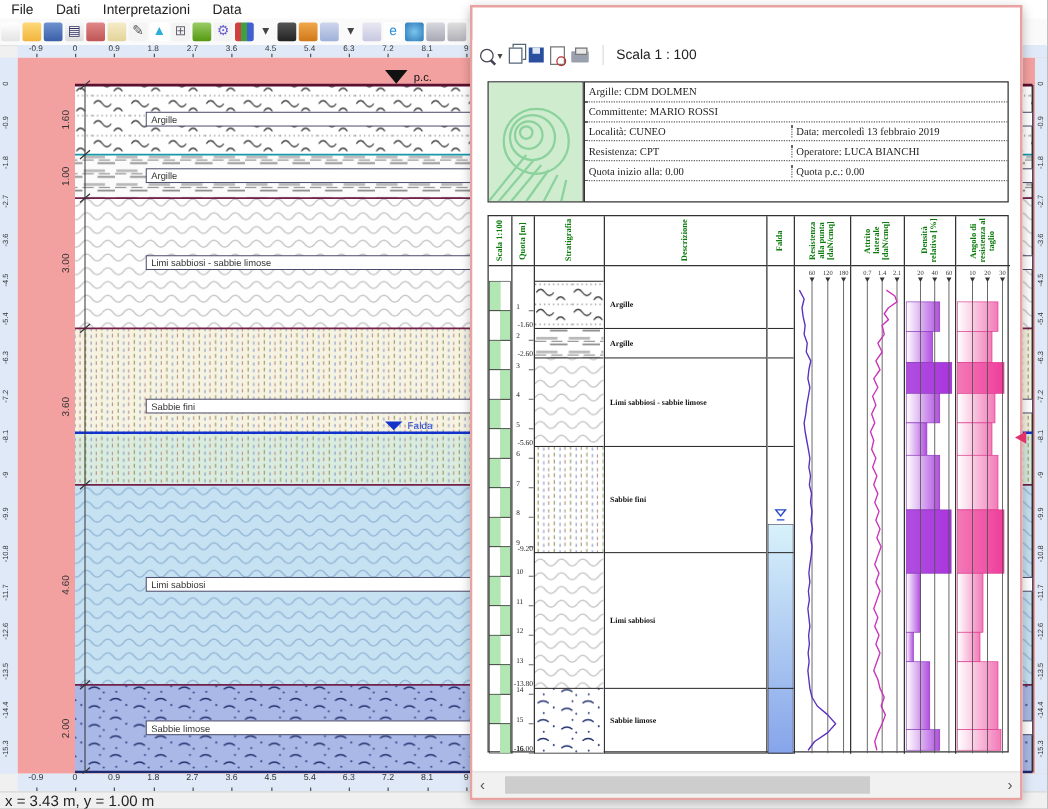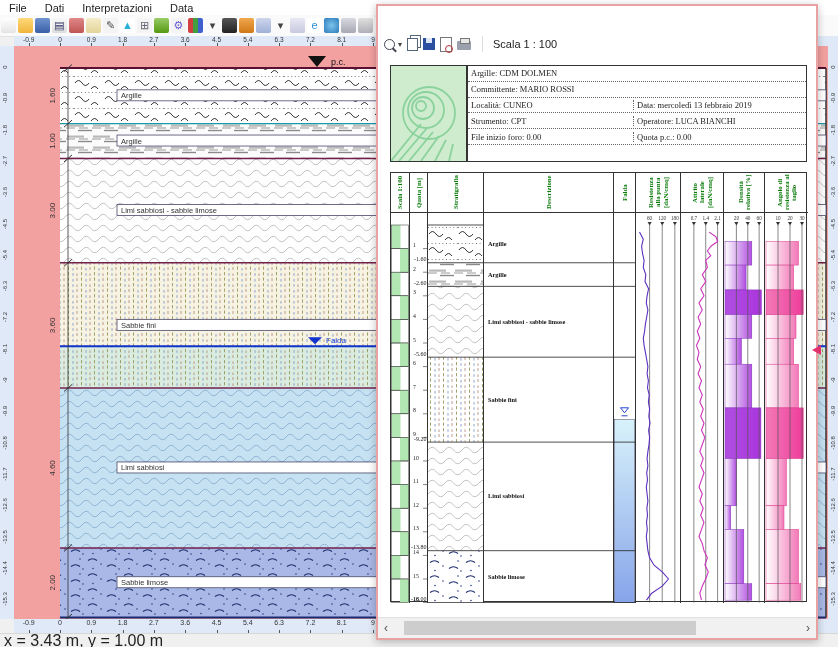--- a/index.html
+++ b/index.html
@@ -17,21 +17,21 @@
   #hruler-top{top:36px;}
   #hruler-bottom{top:619px;height:14px;font-size:7px;}
   .htick{position:absolute;top:0;transform:translateX(-50%);text-align:center;}
   .hbar{position:absolute;width:1px;height:3px;background:#555;bottom:0;}
   .vruler{position:absolute;top:46px;height:573px;background:#dfe9f7;overflow:hidden;}
   #vruler-left{left:0;width:14px;}
   #vruler-right{left:828px;width:10px;}
   .vtick{position:absolute;font-size:6px;color:#333;transform:rotate(-90deg);width:22px;text-align:center;left:-6px;}
   #canvas{position:absolute;left:14px;top:46px;width:824px;height:573px;}
   #statusbar{position:absolute;left:0;top:633px;width:838px;height:14px;background:#f0f0f0;
-             border-top:1px solid #d8d8d8;font-size:16px;color:#222;display:flex;align-items:center;padding-left:4px;box-sizing:border-box;}
+             border-top:1px solid #d8d8d8;font-size:12px;color:#222;display:flex;align-items:center;padding-left:4px;box-sizing:border-box;}
   
   #dialog{position:absolute;left:376px;top:4px;width:442px;height:636px;background:#fff;
           border:2px solid #e9a2a2;box-sizing:border-box;z-index:10;box-shadow:0 2px 8px rgba(0,0,0,.25);}
   .d-title{position:absolute;left:0;top:0;right:0;height:26px;display:flex;align-items:center;background:#fff;}
   .d-ico{width:0;height:0;border-top:5px solid transparent;border-bottom:5px solid transparent;
          border-left:9px solid #cc4422;margin:0 7px 0 8px;}
   .d-title-text{font-size:11px;color:#222;flex:1;}
   .d-btn{width:30px;height:26px;display:flex;align-items:center;justify-content:center;
          font-size:12px;color:#333;cursor:default;}
   .d-toolbar{position:absolute;left:0;top:26px;right:0;height:24px;display:flex;align-items:center;
@@ -326,25 +326,25 @@
             <span class="pinfo-full">Argille: CDM DOLMEN</span>
           </div>
           <div class="pinfo-row" style="height:15.833333333333334px">
             <span class="pinfo-full">Committente: MARIO ROSSI</span>
           </div>
           <div class="pinfo-row" style="height:15.833333333333334px">
             <span class="pinfo-c1">Località: CUNEO</span>
             <span class="pinfo-c2">Data: mercoledì 13 febbraio 2019</span>
           </div>
           <div class="pinfo-row" style="height:15.833333333333334px">
-            <span class="pinfo-c1">Strumento: CPT</span>
+            <span class="pinfo-c1">Resistenza: CPT</span>
             <span class="pinfo-c2">Operatore: LUCA BIANCHI</span>
           </div>
           <div class="pinfo-row" style="height:15.833333333333334px">
-            <span class="pinfo-c1">File inizio foro: 0.00</span>
+            <span class="pinfo-c1">Quota inizio alla: 0.00</span>
             <span class="pinfo-c2">Quota p.c.: 0.00</span>
           </div>
         </div>
         <div class="abs" style="left:12px;top:116px;width:417px;height:430px;border:1px solid #333">
           <div class="tblcol" style="left:0px;top:0;width:19px;height:40px;border-bottom:1px solid #333;">
             <div class="th">Scala 1:100</div>
           </div>
           <div class="tblcol" id="dcol0" style="left:0px;top:40px;width:19px;height:390px;"><svg width="18" height="390" xmlns="http://www.w3.org/2000/svg">
               <rect x="0.5" y="12" width="9" height="23.6" fill="#b2e6b2" stroke="none"></rect>
               <rect x="0.5" y="12" width="17" height="23.6" fill="none" stroke="#333" stroke-width="0.5"></rect>

